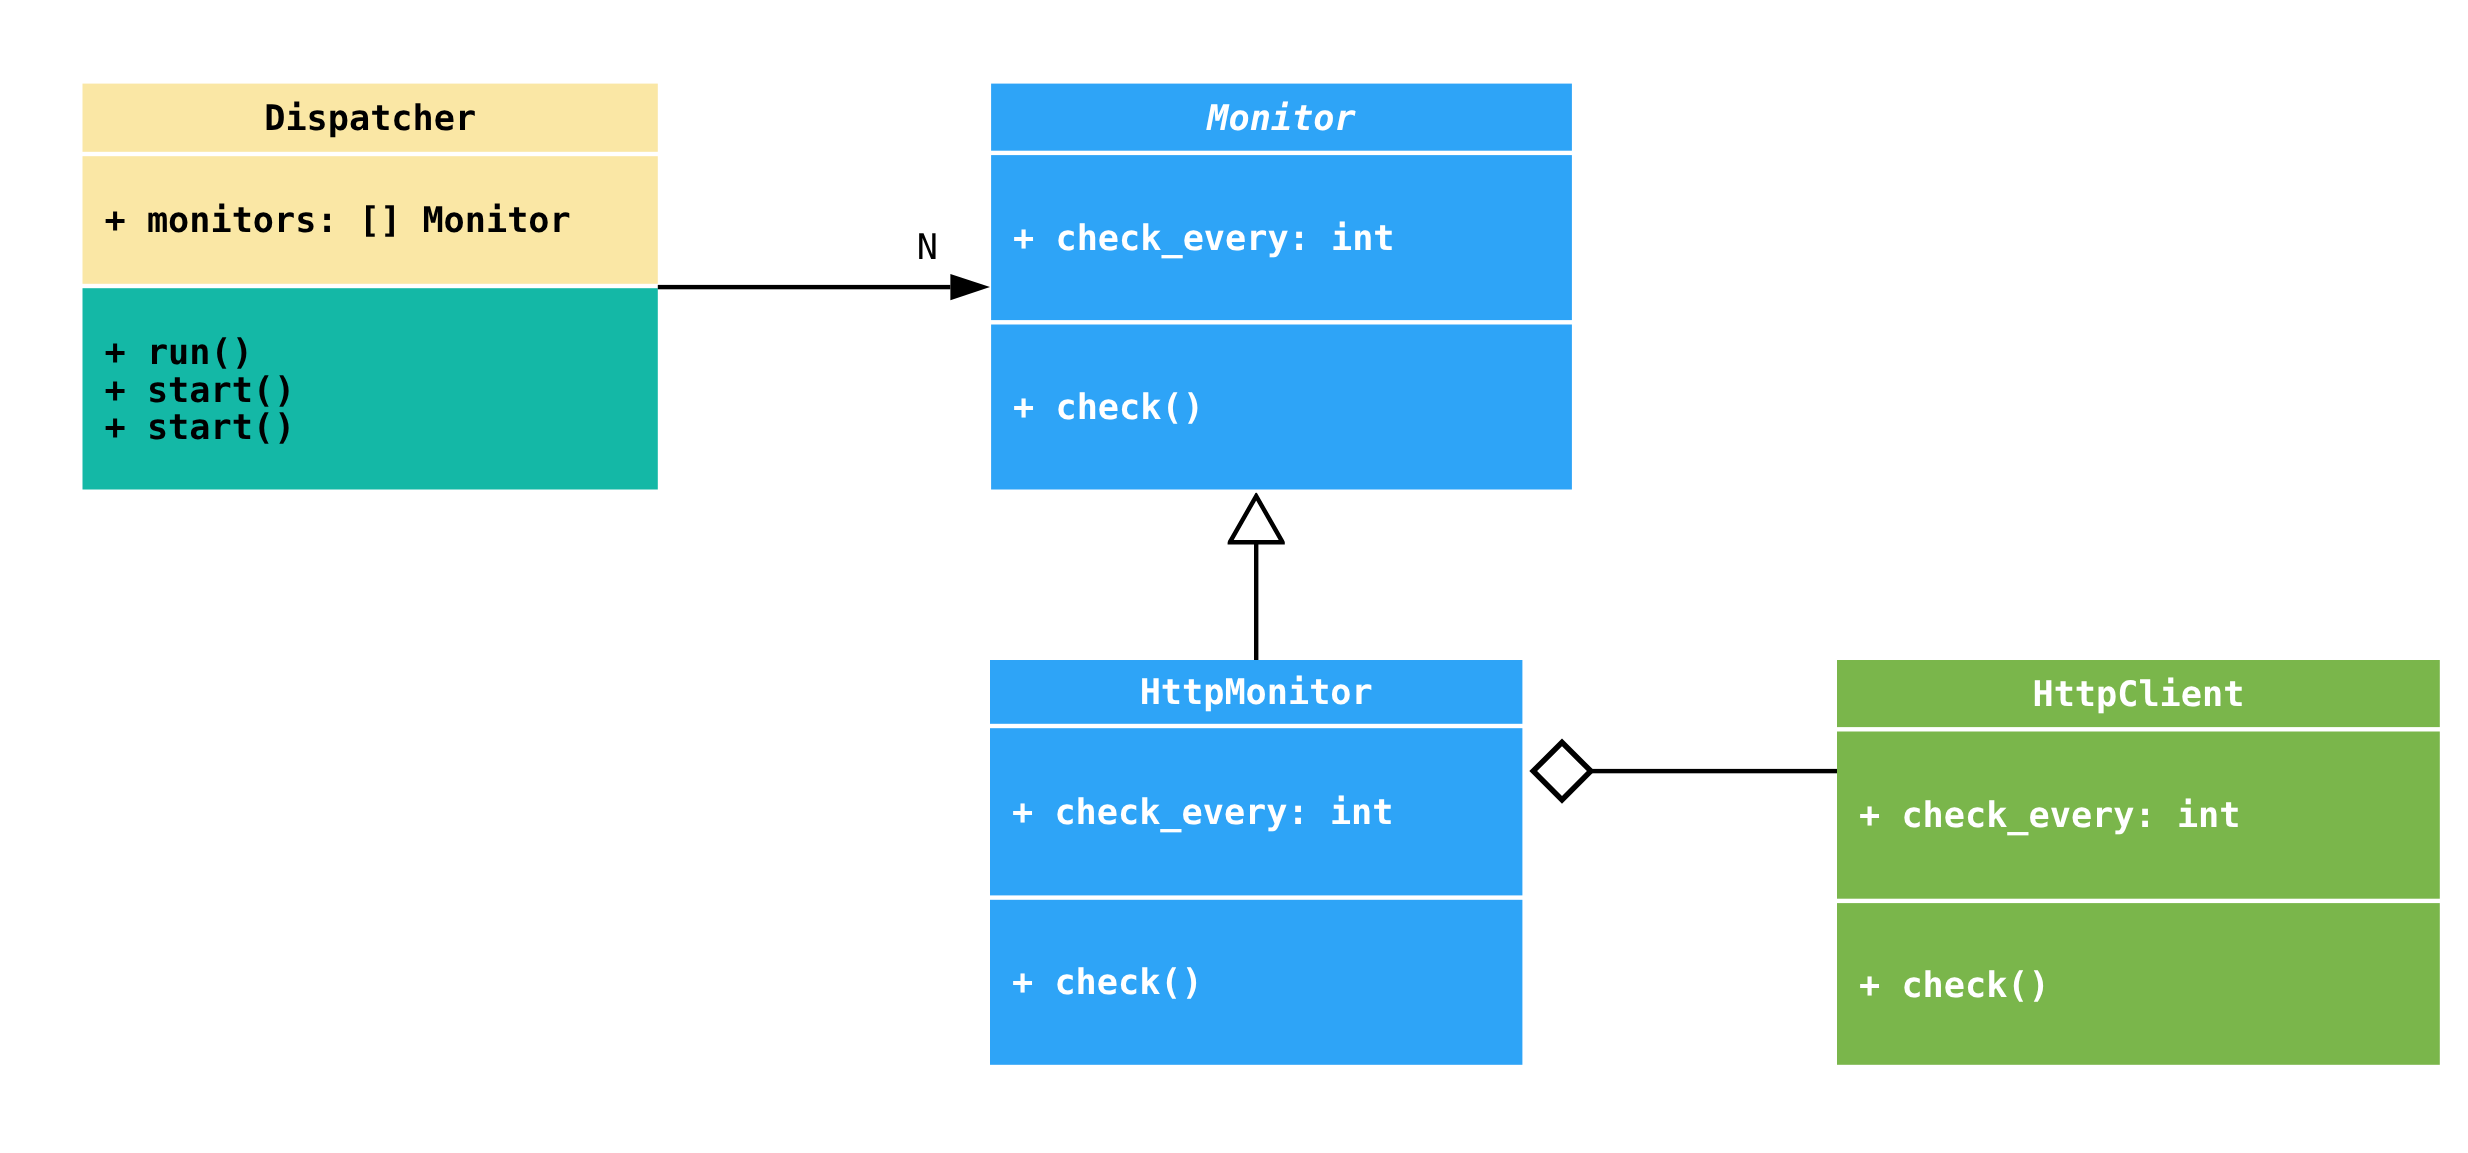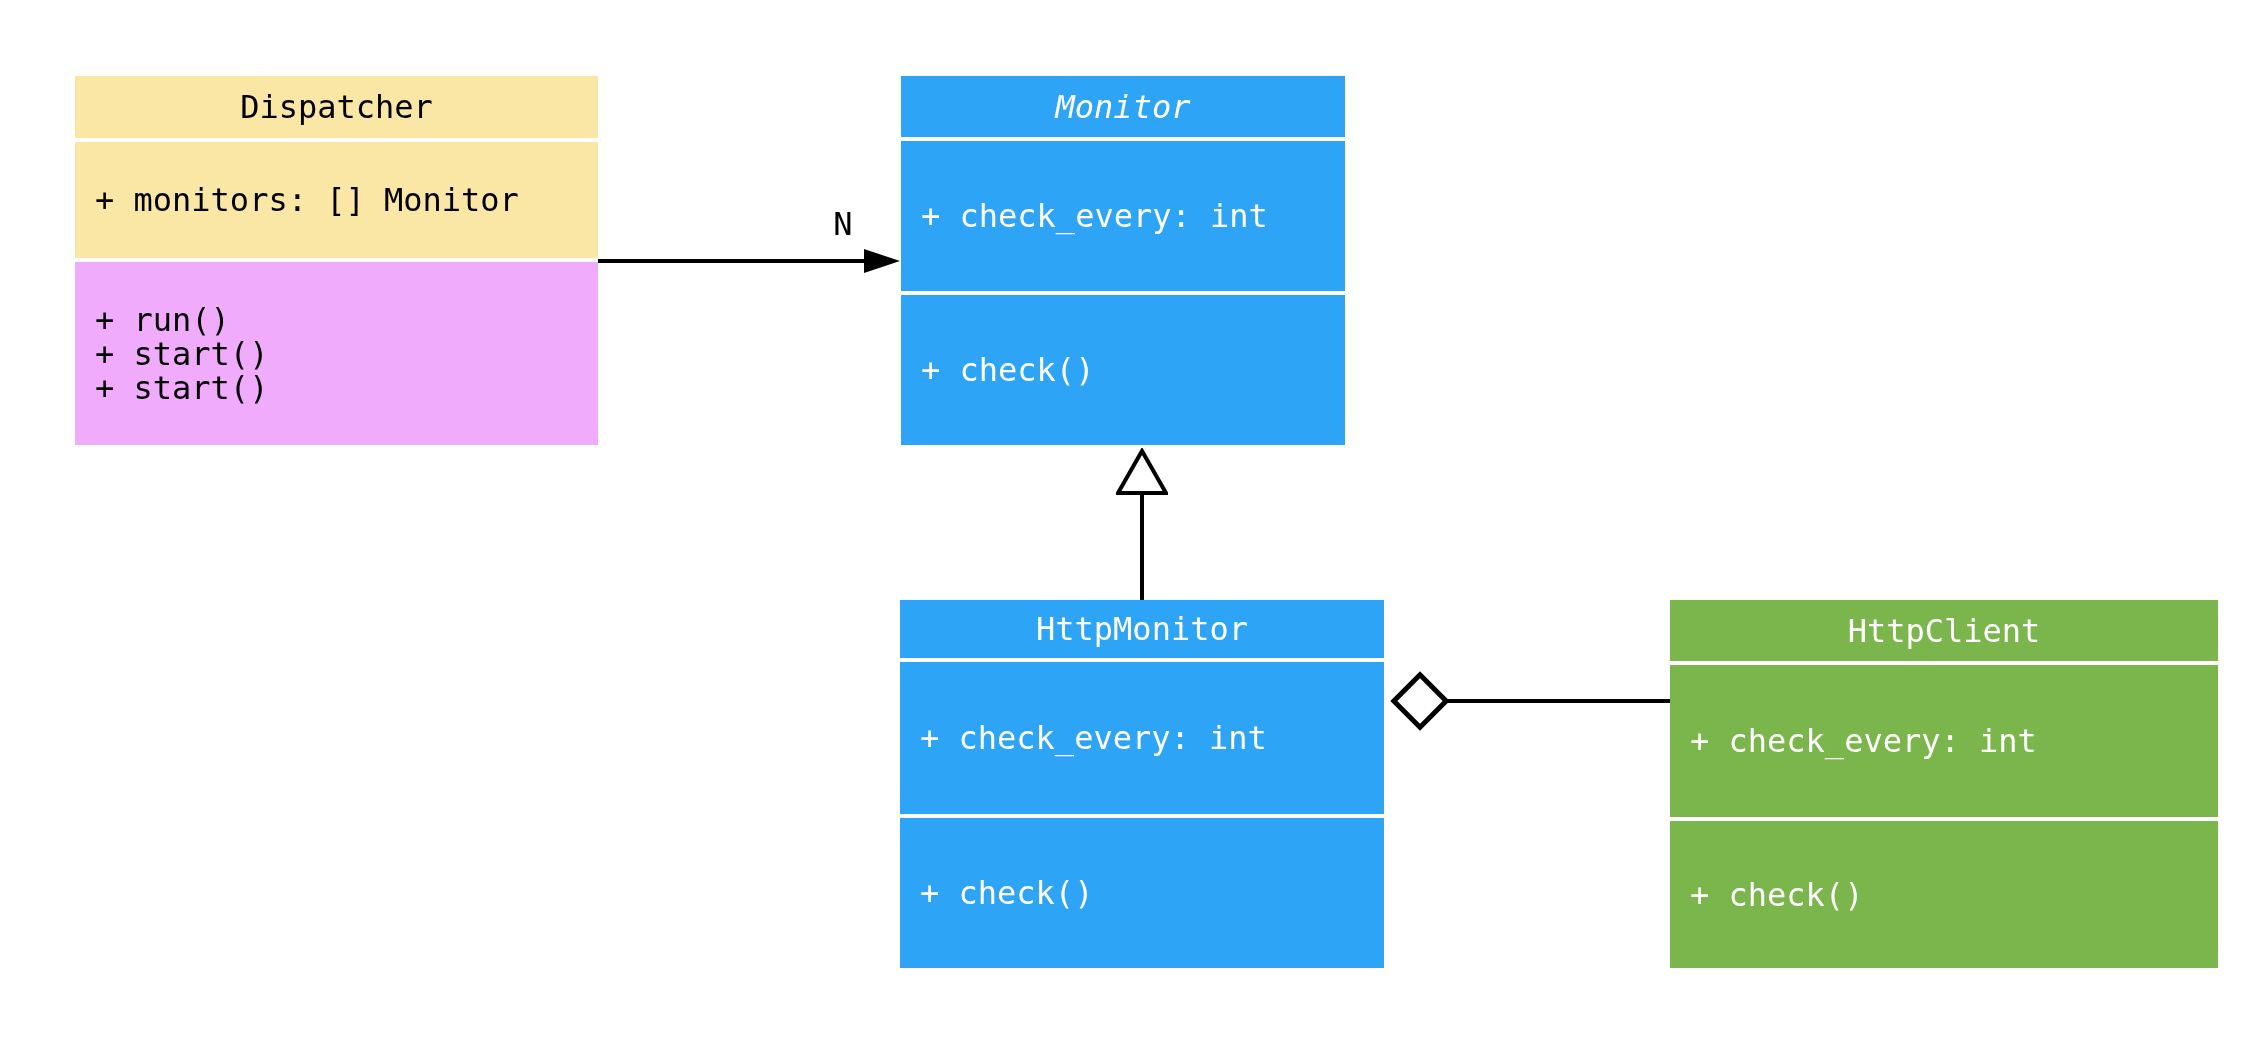--- a/index.html
+++ b/index.html
@@ -10,33 +10,34 @@
     position: relative; overflow: hidden;
   }
   .canvas { position: absolute; left: 0; top: 0; width: 2244px; height: 1048px; }
 
   
   .uml-box {
     position: absolute;
     display: flex; flex-direction: column;
     row-gap: 4px;
     font-size: 32px;
+    font-weight: bold;
   }
   .sect { flex: 0 0 auto; display: flex; flex-direction: column; justify-content: center; }
   .sect.title { align-items: center; text-align: center; }
   .sect.attrs, .sect.methods { padding-left: 20px; padding-right: 9px; }
   .sect.methods { flex: 1 1 auto; }
   .code-line { line-height: 34px; white-space: pre; }
   .italic { font-style: italic; }
 
   #box-dispatcher { left: 75px;  top: 76px;  width: 523px; height: 369px; }
   #box-dispatcher .title { height: 62px; }
   #box-dispatcher .attrs { height: 116px; }
 
-  #box-monitor { left: 901px; top: 76px; width: 444px; height: 369px; border-radius: 26px; }
+  #box-monitor { left: 901px; top: 76px; width: 528px; height: 369px; border-radius: 26px; }
   #box-monitor .title { height: 61px; }
   #box-monitor .attrs { height: 150px; }
 
   #box-httpmonitor { left: 900px; top: 600px; width: 484px; height: 368px; }
   #box-httpmonitor .title { height: 58px; }
   #box-httpmonitor .attrs { height: 152px; }
 
   #box-httpclient { left: 1670px; top: 600px; width: 548px; height: 368px; }
   #box-httpclient .title { height: 61px; }
   #box-httpclient .attrs { height: 152px; }
@@ -77,21 +78,21 @@
 </head>
 <body>
 
 <div class="canvas">
 
   <div class="uml-box" id="box-dispatcher" style="color: rgb(0, 0, 0);">
     <div class="sect title" style="background-color: rgb(250, 231, 165);">Dispatcher</div>
     <div class="sect attrs" style="background-color: rgb(250, 231, 165);">
       <div class="code-line">+ monitors: [] Monitor</div>
     </div>
-    <div class="sect methods" style="background-color: #f0abfc;">
+    <div class="sect methods" style="background-color: #14b8a6;">
       <div class="code-line">+ run()</div>
       <div class="code-line">+ start()</div>
       <div class="code-line">+ start()</div>
     </div>
   </div>
 
   <div class="uml-box" id="box-monitor" style="color: rgb(255, 255, 255);">
     <div class="sect title italic" style="background-color: rgb(46, 164, 247);">Monitor</div>
     <div class="sect attrs" style="background-color: rgb(46, 164, 247);">
       <div class="code-line">+ check_every: int</div>

